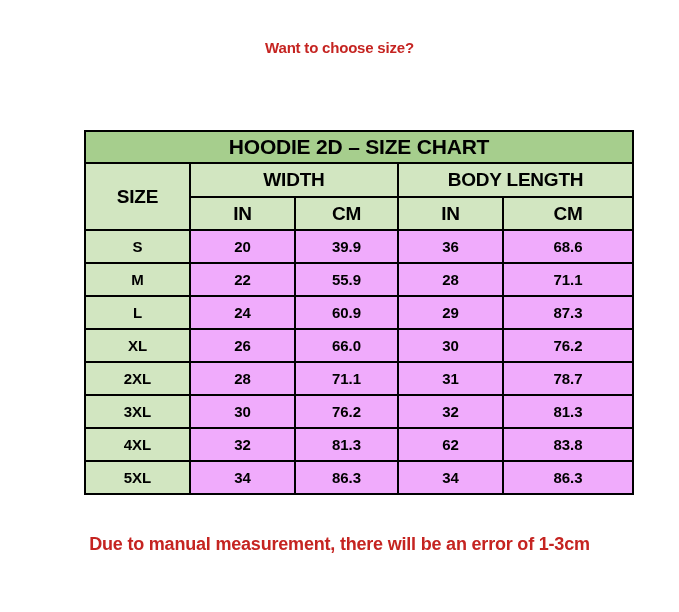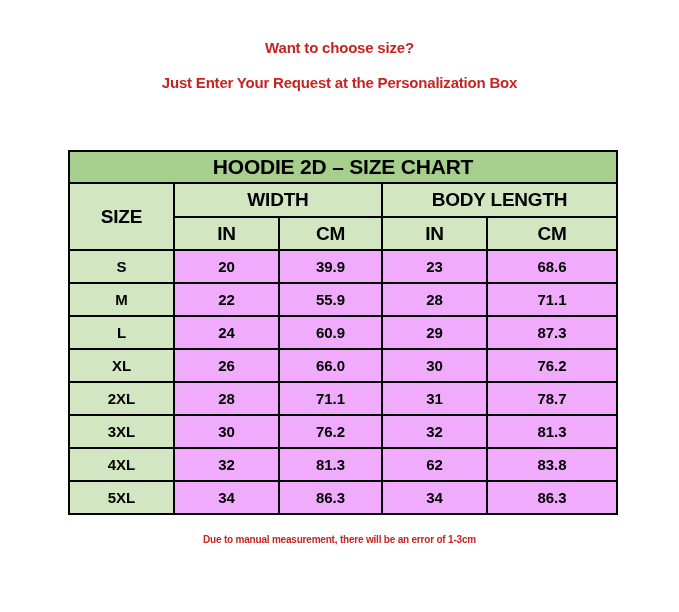--- a/index.html
+++ b/index.html
@@ -21,25 +21,24 @@
     color: #c52421;
     font-weight: 700;
     font-size: 15px;
     letter-spacing: -0.2px;
   }
   .promo-line.line1 { top: 39px; }
   .promo-line.line2 { top: 74px; }
 
   table.size-table {
     position: absolute;
-    top: 130px; left: 68px;
+    top: 130px; left: 84px;
     width: 548px;
     border-collapse: collapse;
     table-layout: fixed;
-    margin-top: 20px;
   }
   table.size-table th, table.size-table td {
     border: 2px solid #000000;
     padding: 0;
     text-align: center;
     vertical-align: middle;
     color: #000000;
     font-weight: 700;
     overflow: hidden;
   }
@@ -62,31 +61,30 @@
     font-size: 15px;
   }
   tbody td.size-cell { background: #d2e6c1; }
 
   .footnote {
     position: absolute;
     top: 534px; left: 0; width: 679px;
     text-align: center;
     color: #c52421;
     font-weight: 700;
-    font-size: 10px;
+    font-size: 18px;
     letter-spacing: -0.2px;
   }
 </style>
 </head>
 <body>
 
 <div class="page">
 
   <div class="promo-line line1">Want to choose size?</div>
-  <div class="promo-line line2">Just Enter Your Request at the Personalization Box</div>
 
   <table class="size-table">
     <colgroup>
       <col style="width:105px">
       <col style="width:105px">
       <col style="width:103px">
       <col style="width:105px">
       <col style="width:130px">
     </colgroup>
     <thead>
@@ -103,21 +101,21 @@
         <th>CM</th>
         <th>IN</th>
         <th>CM</th>
       </tr>
     </thead>
     <tbody>
       <tr>
         <td class="size-cell">S</td>
         <td>20</td>
         <td>39.9</td>
-        <td>23</td>
+        <td>36</td>
         <td>68.6</td>
       </tr>
       <tr>
         <td class="size-cell">M</td>
         <td>22</td>
         <td>55.9</td>
         <td>28</td>
         <td>71.1</td>
       </tr>
       <tr>

